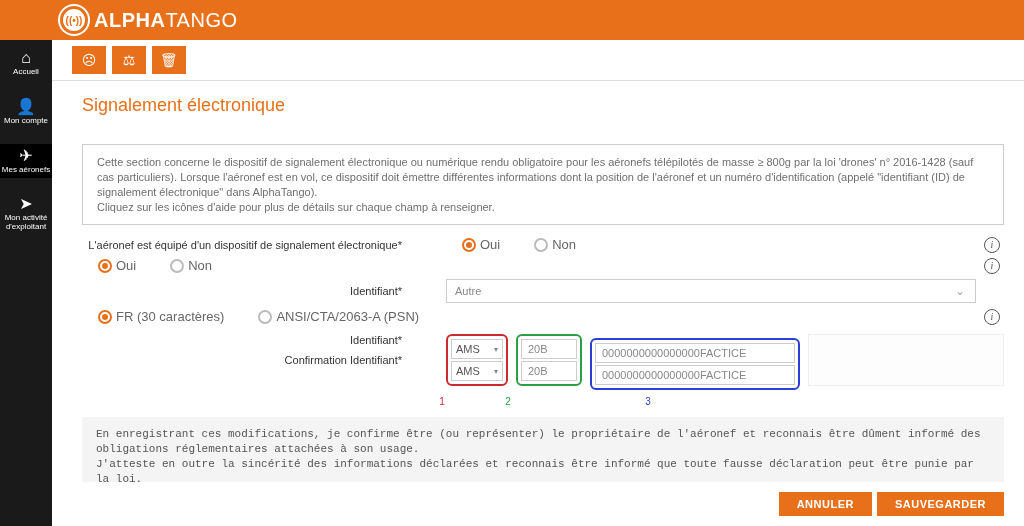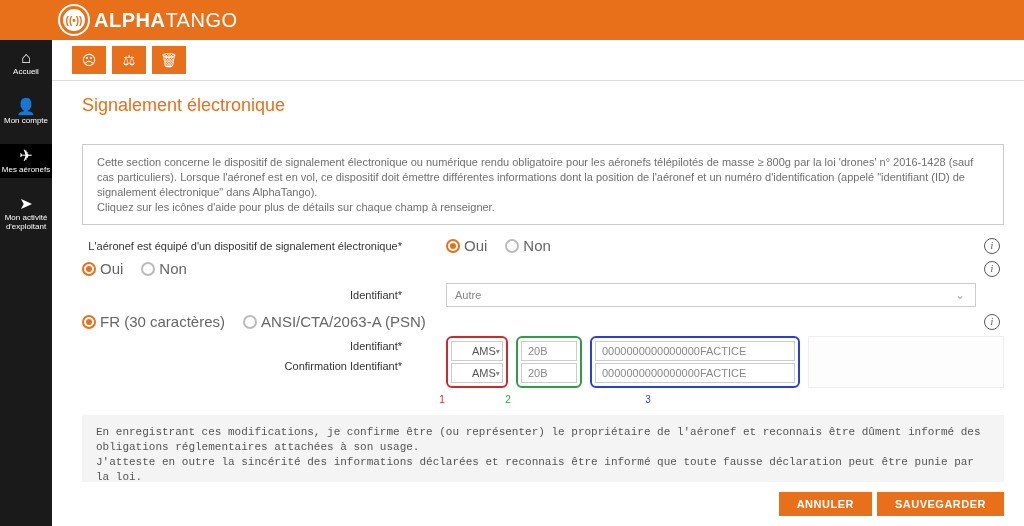--- a/index.html
+++ b/index.html
@@ -21,33 +21,33 @@
   .pg-sub { font-size: 11px; color:#555; margin-top:1px; }
   .redact { background:#ddd; color:#ddd; }
   .title-actions { display:flex; gap:6px; }
   .act-btn { width:34px; height:28px; background:#e9701b; color:#fff; border:none; display:flex; align-items:center; justify-content:center; cursor:pointer; font-size:14px; }
   .content { padding: 14px 20px 0 30px; overflow:auto; flex:1; }
   .section-title { color:#e9701b; font-size:18px; font-weight:400; margin-bottom:28px; }
   .infobox { border:1px solid #ccc; padding:10px 14px; font-size:11px; color:#6f6f6f; line-height:1.35; margin-bottom:12px; }
   .form-row { display:flex; align-items:center; margin-bottom:6px;gap:34px; }
   .form-label { width: 330px; text-align:right; padding-right:10px; font-size:11px; color:#333; }
   .form-ctrl { flex:1; display:flex; align-items:center; gap:18px; position:relative; padding-right:28px; }
-  .radio-wrap { display:inline-flex; align-items:center; gap:4px; font-size:15px; color:#666; }
+  .radio-wrap { display:inline-flex; align-items:center; gap:4px; font-size:13px; color:#666;margin-left:16px; }
   .rdot { width:14px; height:14px; border:2px solid #bbb; border-radius:50%; display:inline-flex; align-items:center; justify-content:center; }
   .rdot.on { border-color:#e9701b; }
   .rdot.on::after { content:""; width:6px; height:6px; background:#e9701b; border-radius:50%; }
   .info-icon { position:absolute; right:4px; top:50%; transform:translateY(-50%); width:16px; height:16px; border:1.5px solid #555; border-radius:50%; font-size:10px; color:#555; display:flex; align-items:center; justify-content:center; cursor:pointer; font-style:italic; font-family:serif; }
   .select-lg { flex:1; border:1px solid #ccc; background:#fff; padding:5px 8px; font-size:11px; color:#888; position:relative; }
   .select-lg::after { content:"⌄"; position:absolute; right:10px; top:50%; transform:translateY(-50%); color:#aaa; font-size:12px; }
   .id-inputs { display:flex; gap:8px; align-items:center; flex:1; }
   .box { border-radius:6px; padding:3px; }
   .box.red { border:2.5px solid #cc2b2e; }
   .box.green { border:2.5px solid #2e9e45; }
-  .box.blue { border:2.5px solid #2a3fd8; }
-  .mini-sel { border:1px solid #ccc; padding:3px 20px; font-size:11px; color:#555; width:52px; display:flex; justify-content:space-between; align-items:center; background:#fff; margin-bottom:2px; }
+  .box.blue { border:2.5px solid #2a3fd8;margin-top:8px; }
+  .mini-sel { border:1px solid #ccc; padding:3px 4px; font-size:11px; color:#555; width:52px; display:flex; justify-content:space-between; align-items:center; background:#fff; margin-bottom:2px; }
   .mini-sel:last-child{ margin-bottom:0; }
   .mini-chev{ font-size:8px; color:#888; }
   .mini-inp { border:1px solid #ccc; padding:3px 6px; font-size:11px; color:#888; background:#fff; margin-bottom:2px; }
   .mini-inp:last-child{ margin-bottom:0; }
   .g-inp { width:56px; }
   .b-inp { width:200px; }
   .id-rest { flex:1; height:52px; border:1px solid #eee; background:#fdfdfd; }
   .num-row { display:flex; gap:8px; padding-left:330px; font-size:10px; margin-top:2px; }
   .num-row span:nth-child(1){ color:#cc2b2e; width:60px; text-align:center;}
   .num-row span:nth-child(2){ color:#2e9e45; width:56px; text-align:center;}

